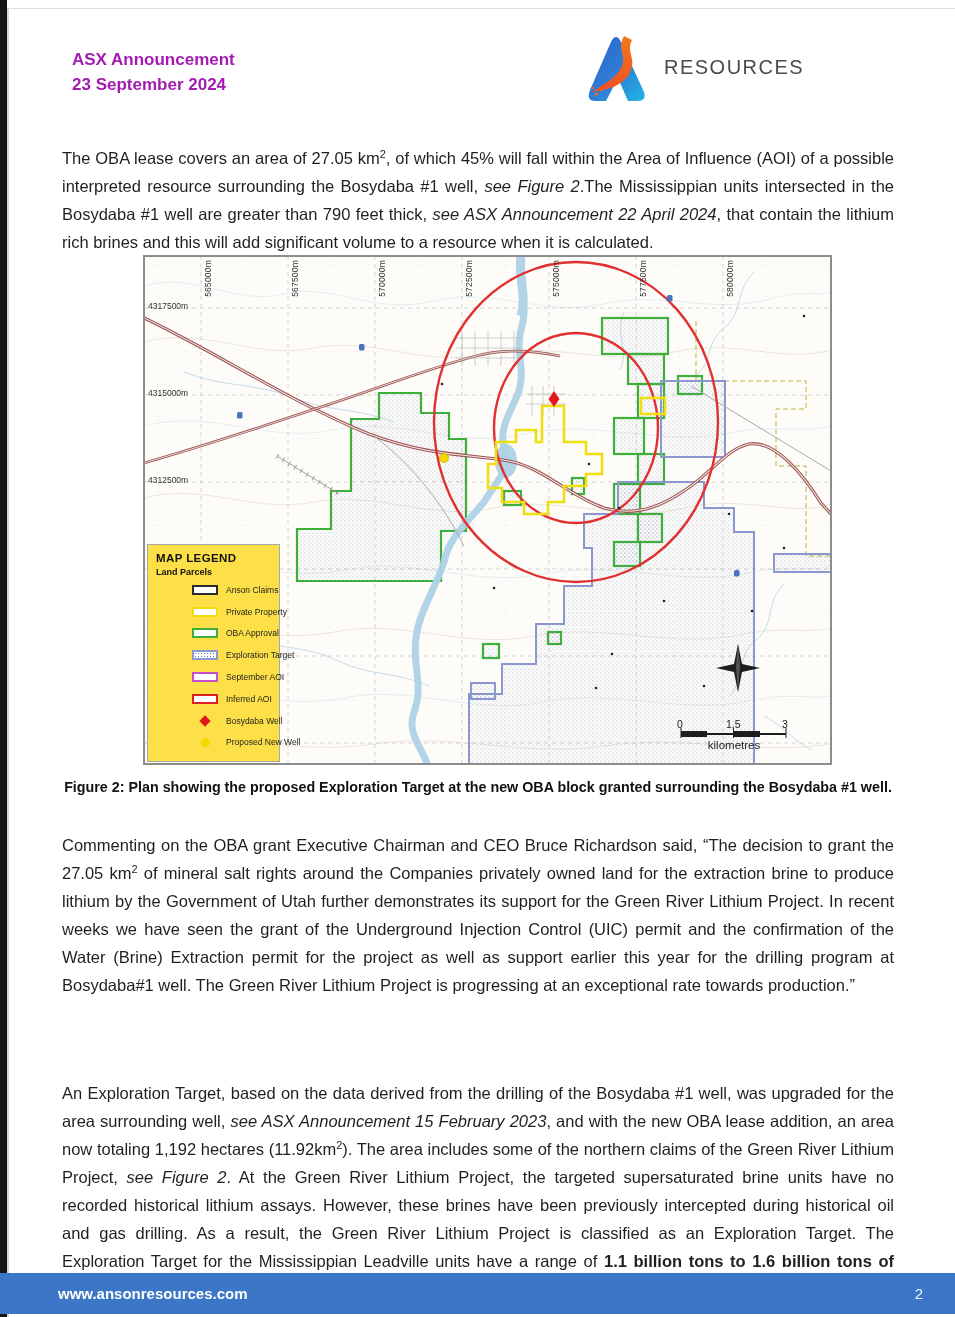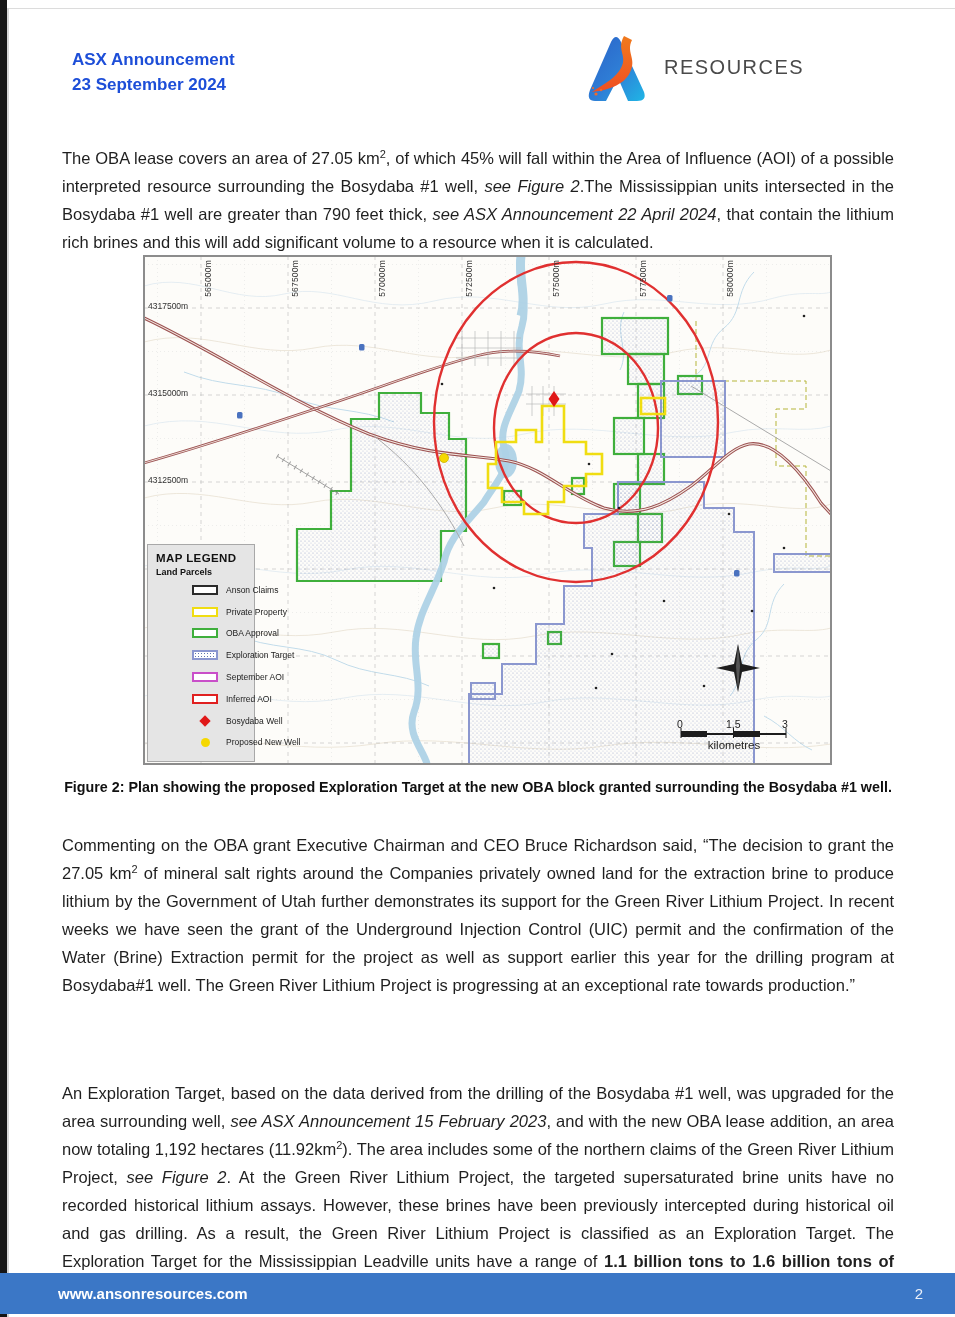--- a/index.html
+++ b/index.html
@@ -3,21 +3,21 @@
 <meta charset="utf-8">
 <style>
   html,body{margin:0;padding:0;background:#ffffff;}
   .page{position:relative;width:955px;height:1317px;background:#ffffff;overflow:hidden;
         font-family:"Liberation Sans", sans-serif;color:#1f1f1f;}
   .edge-black{position:absolute;left:0;top:0;width:7px;height:100%;background:#151515;}
   .edge-gray{position:absolute;left:7px;top:8px;width:2px;height:100%;background:#d5d5d5;}
   .top-hairline{position:absolute;left:9px;top:8px;right:0;height:1px;background:#dcdcdc;}
 
   
-  .asx{position:absolute;left:72px;top:47px;font-size:17px;font-weight:bold;line-height:25px;color:#1d4ed8;}
+  .asx{position:absolute;left:72px;top:47px;font-size:17px;font-weight:bold;line-height:25px;color:#a21caf;}
   .logo{position:absolute;left:580px;top:30px;display:flex;align-items:center;}
   .logo-text{margin-left:8px;display:flex;flex-direction:column;}
   .logo-line1{font-size:34px;font-weight:bold;letter-spacing:1px;color:#3b3b3b;line-height:34px;}
   .logo-line2{font-size:20px;font-weight:400;letter-spacing:1.5px;color:#4a4a4a;line-height:29px;}
 
   
   .body{position:absolute;left:62px;width:832px;font-size:16.5px;line-height:28px;
         text-align:justify;margin:0;}
   .body i{font-style:italic;}
   .body b{font-weight:bold;}
@@ -35,21 +35,21 @@
        border:1px solid #8c8c8c;background:#fdfcf9;margin:0;}
   .map svg.map-svg{position:absolute;left:0;top:0;}
   .tl{position:absolute;top:4px;transform:rotate(-90deg) translateX(-100%);
       transform-origin:0 0;font-size:8.5px;color:#333;white-space:nowrap;letter-spacing:.2px;}
   .ll{position:absolute;left:4px;font-size:8.5px;color:#333;}
   .sclab{position:absolute;font-size:10.5px;color:#222;}
   .scunit{position:absolute;left:545px;top:483px;width:90px;text-align:center;
           font-size:11.5px;color:#222;}
 
   
-  .legend{position:absolute;left:3px;top:288px;width:108px;height:218px;background:#e5e5e5;
+  .legend{position:absolute;left:3px;top:288px;width:133px;height:218px;background:#fde047;
           border:1px solid #a8a8a8;box-sizing:border-box;padding:7px 0 0 8px;}
   .lg-title{font-size:11.5px;font-weight:bold;letter-spacing:.4px;color:#111;}
   .lg-sub{font-size:9px;font-weight:bold;color:#111;margin:3px 0 2px 0;}
   .lg-row{display:flex;align-items:center;height:21.8px;padding-left:36px;}
   .sw{width:26px;height:10px;border:2px solid #2b2b2b;box-sizing:border-box;
       margin-right:8px;flex:none;background:#fff;}
   .sw-private-property{border-color:#f0dd12;}
   .sw-oba-approval{border-color:#3faf3c;}
   .sw-exploration-target{border-color:#8b97cf;
       background-image:radial-gradient(circle,#5f76ad 0.6px,transparent 0.7px);

